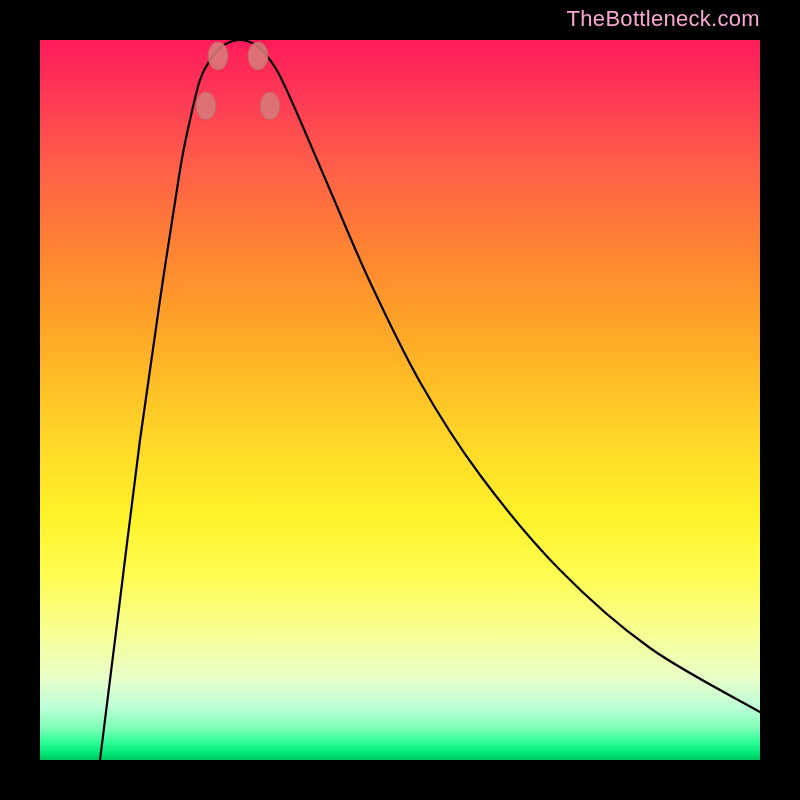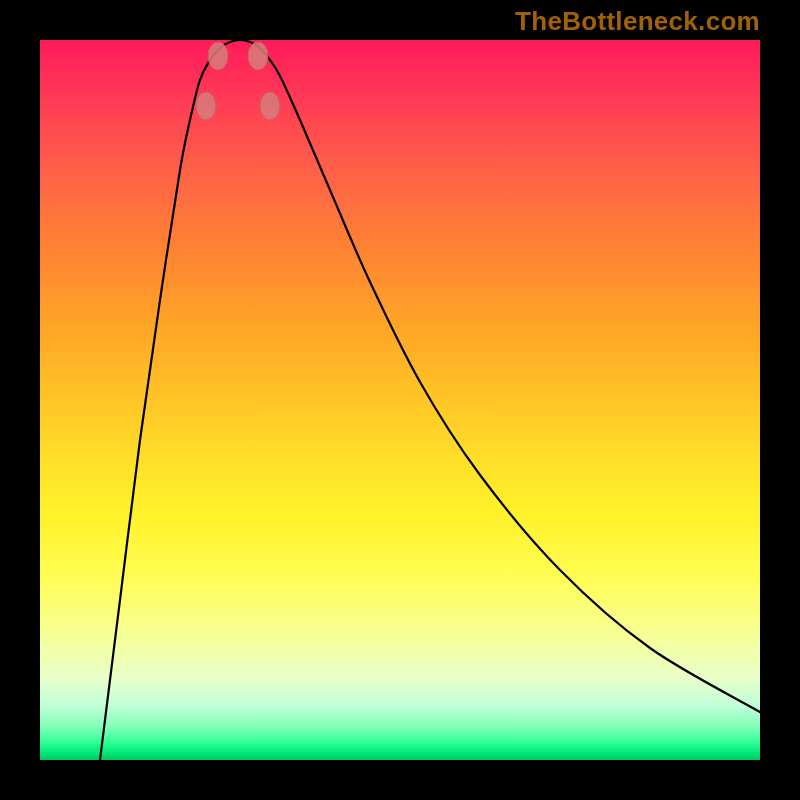--- a/index.html
+++ b/index.html
@@ -32,23 +32,23 @@
       #80ffb8 95.5%,
       #30ff98 97.5%,
       #00e878 99%,
       #00c860 100%
     );
   }
   .attribution {
     position: absolute;
     top: 6px;
     right: 40px;
-    color: #a16207;
-    font-size: 26px;
-    font-weight: 700;
+    color: #f9a8d4;
+    font-size: 22px;
+    font-weight: 400;
     letter-spacing: 0.3px;
   }
   svg.curve {
     position: absolute;
     inset: 0;
     width: 100%;
     height: 100%;
   }
   svg.curve path.main {
     fill: none;

